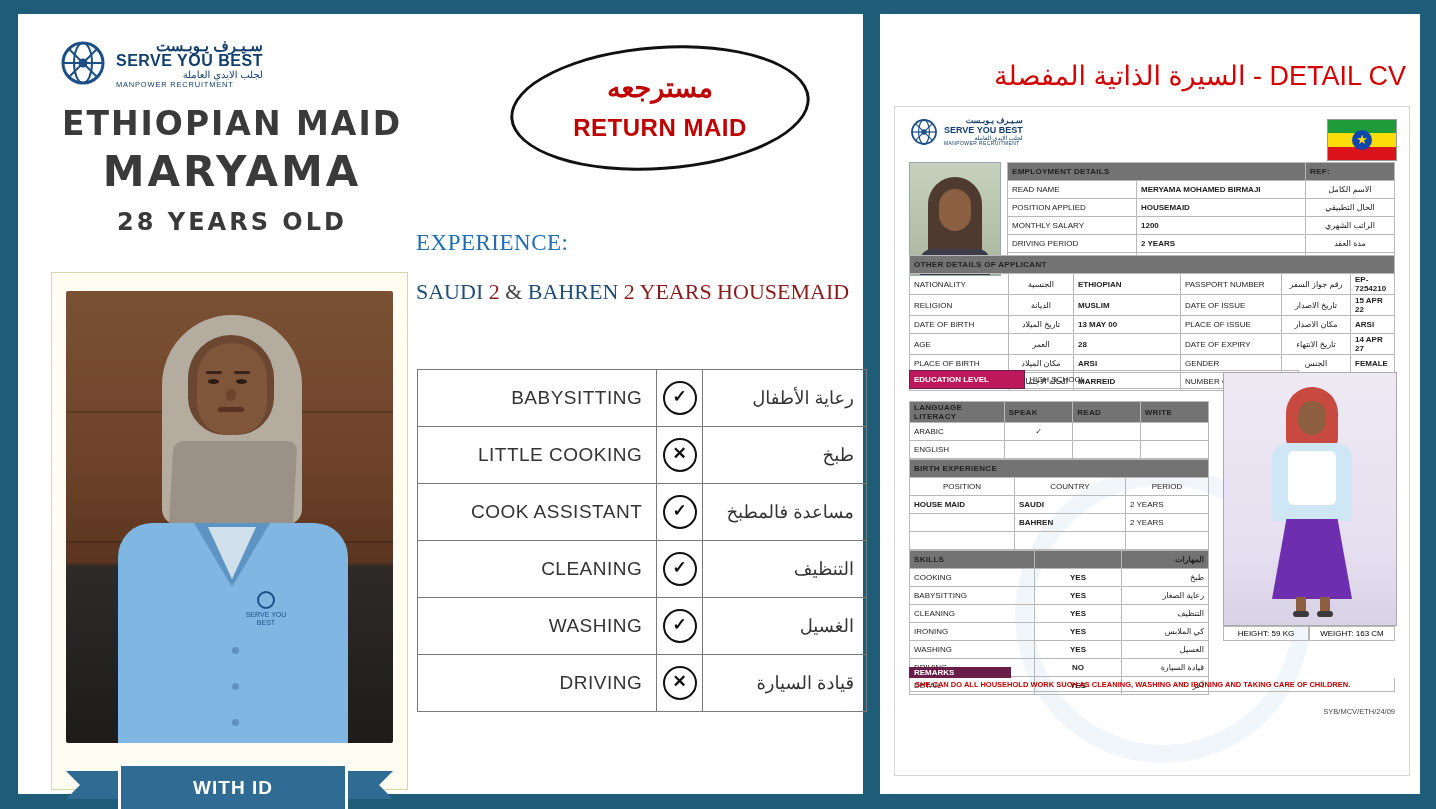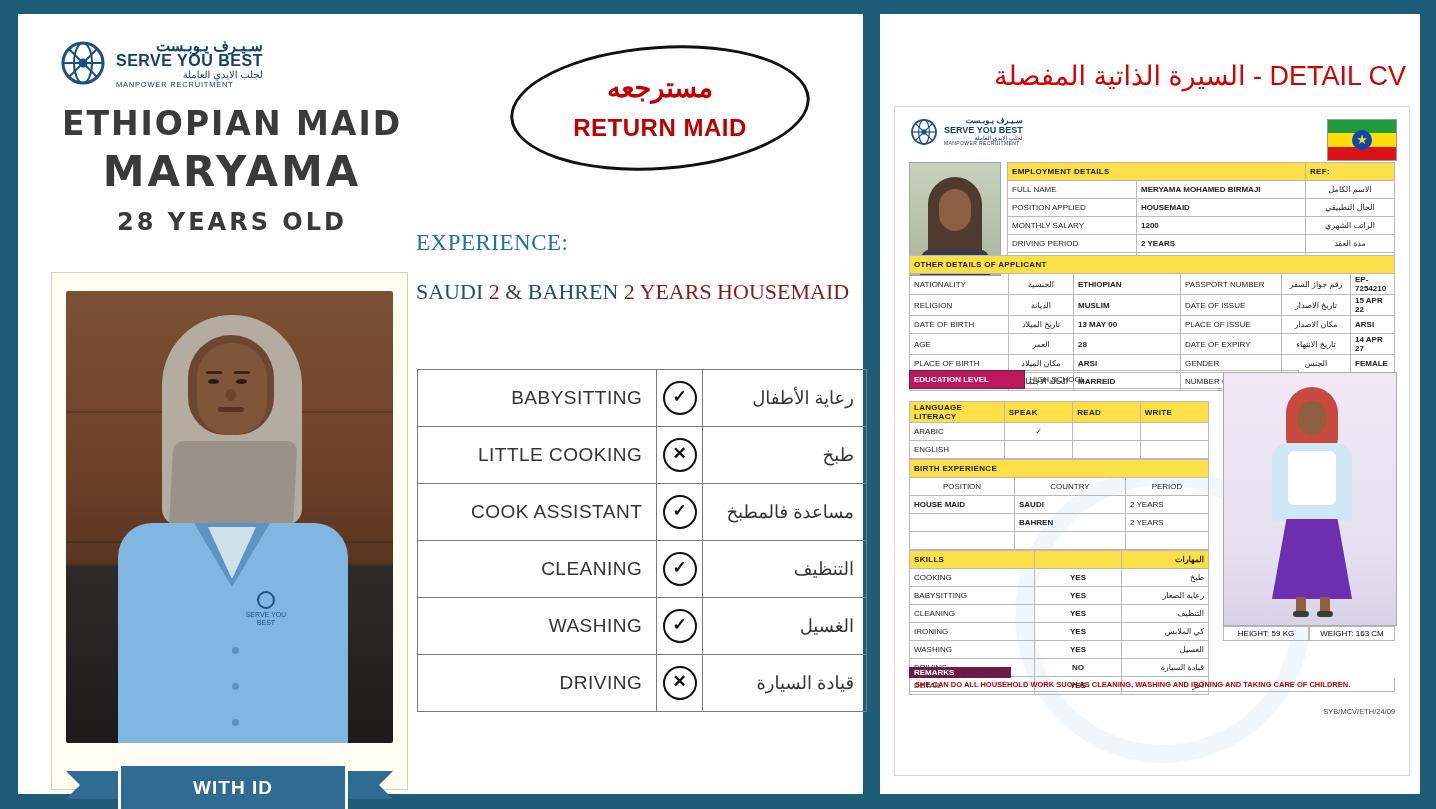--- a/index.html
+++ b/index.html
@@ -99,21 +99,21 @@
   .flag .star{position:absolute;left:50%;top:50%;transform:translate(-50%,-52%);color:#fcdd09;font-size:13px;line-height:1;}
 
   .cvphoto{position:absolute;left:14px;top:55px;width:90px;height:112px;border:1px solid #9aa;background:#cfd9c9;overflow:hidden;}
   .cvphoto .bg{position:absolute;inset:0;background:linear-gradient(180deg,#c7d2be,#aab59f);}
   .cvphoto .hj{position:absolute;left:18px;top:14px;width:54px;height:84px;border-radius:27px 27px 8px 8px;background:#4e3a2e;}
   .cvphoto .fc{position:absolute;left:29px;top:26px;width:32px;height:42px;border-radius:16px;background:#8b5f42;}
   .cvphoto .bd{position:absolute;left:10px;top:86px;width:70px;height:30px;background:#3b3b4a;border-radius:12px 12px 0 0;}
 
   table.cvt{border-collapse:collapse;font-size:8px;}
   table.cvt td{border:1px solid #b9b9b9;padding:1px 4px;height:15px;color:#222;}
-  .hdr td{background:#fde047;color:#fff;font-weight:bold;border-color:#6b1d4a;letter-spacing:.3px;}
+  .hdr td{background:#737373;color:#fff;font-weight:bold;border-color:#6b1d4a;letter-spacing:.3px;}
   .val{color:#c00000;font-weight:bold;}
   .ar{text-align:center;direction:rtl;color:#333;}
 
   .t-emp{position:absolute;left:112px;top:55px;width:388px;}
   .t-emp .lbl{width:120px;}
   .t-emp .v{width:160px;}
   .t-other{position:absolute;left:14px;top:148px;width:486px;}
   .t-other .l1{width:90px;}
   .t-other .a1{width:56px;}
   .t-other .v1{width:98px;}
@@ -302,21 +302,21 @@
           <div class="bd"></div>
       </div>
 
       <table class="cvt t-emp">
         <tbody>
             <tr class="hdr">
           <td colspan="2">EMPLOYMENT DETAILS</td>
           <td>REF:</td>
         </tr>
         <tr>
-          <td class="lbl">FULL NAME</td>
+          <td class="lbl">READ NAME</td>
           <td class="v val">MERYAMA  MOHAMED  BIRMAJI</td>
           <td class="ar">الاسم الكامل</td>
         </tr>
         <tr>
           <td class="lbl">POSITION APPLIED</td>
           <td class="v val">HOUSEMAID</td>
           <td class="ar">الحال التطبيقي</td>
         </tr>
         <tr>
           <td class="lbl">MONTHLY SALARY</td>

